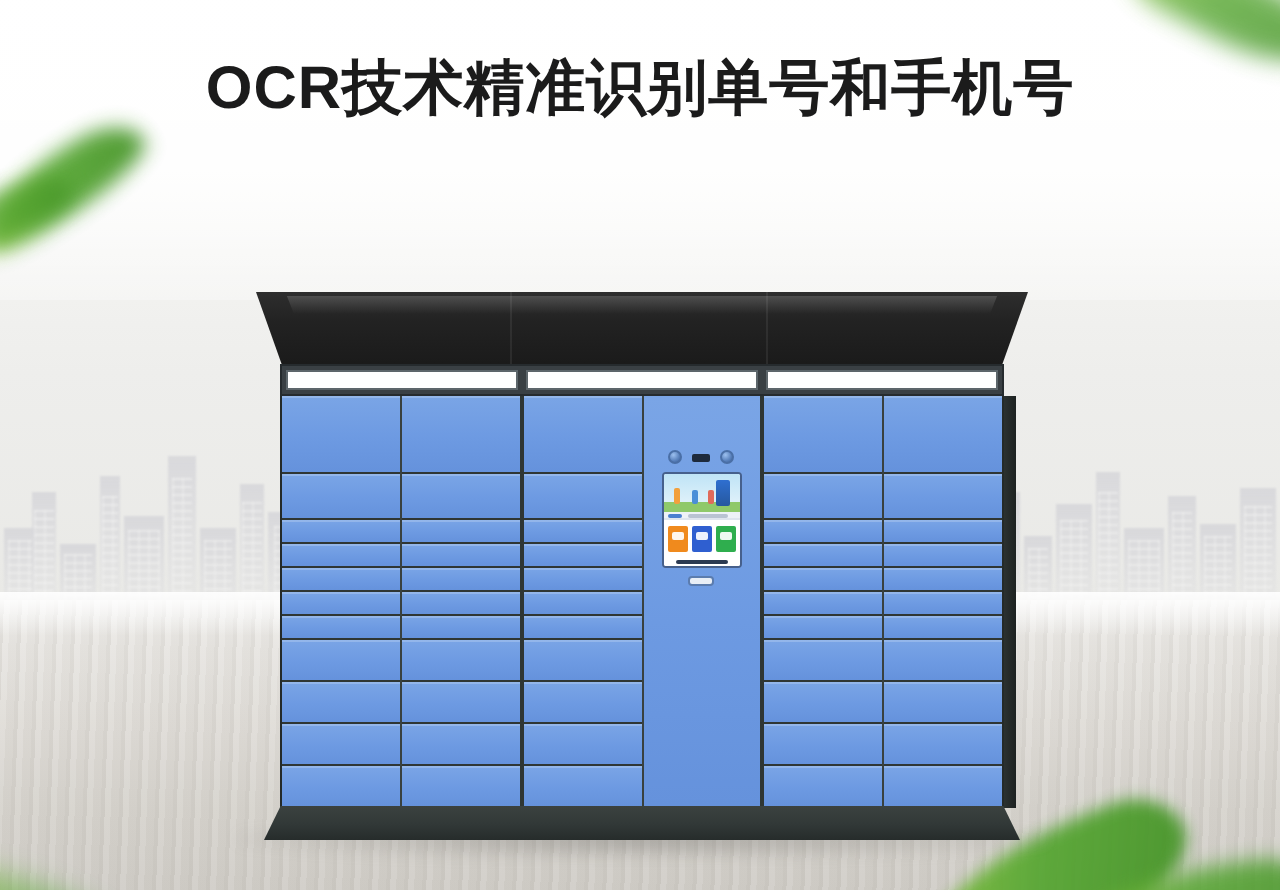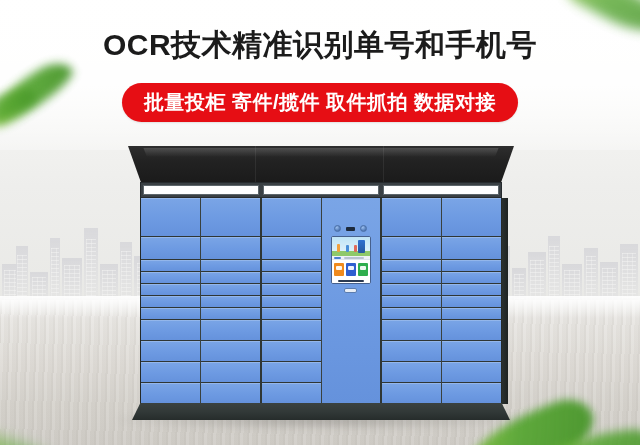--- a/index.html
+++ b/index.html
@@ -476,23 +476,20 @@
 
   <div class="leaf leaf-tl"></div>
   <div class="leaf leaf-tl2"></div>
   <div class="leaf leaf-tr"></div>
   <div class="leaf leaf-br"></div>
   <div class="leaf leaf-br2"></div>
   <div class="leaf leaf-bl"></div>
 
   <div class="headline">OCR技术精准识别单号和手机号</div>
 
-  <div class="pill-wrap">
-    <span class="pill">批量投柜 寄件/揽件 取件抓拍 数据对接</span>
-  </div>
 
   <div id="locker">
 
     <div class="canopy">
       <div class="canopy-sheen"></div>
       <div class="canopy-seam" style="left:33%;"></div>
       <div class="canopy-seam" style="left:66%;"></div>
     </div>
 
     <div class="header-band">

